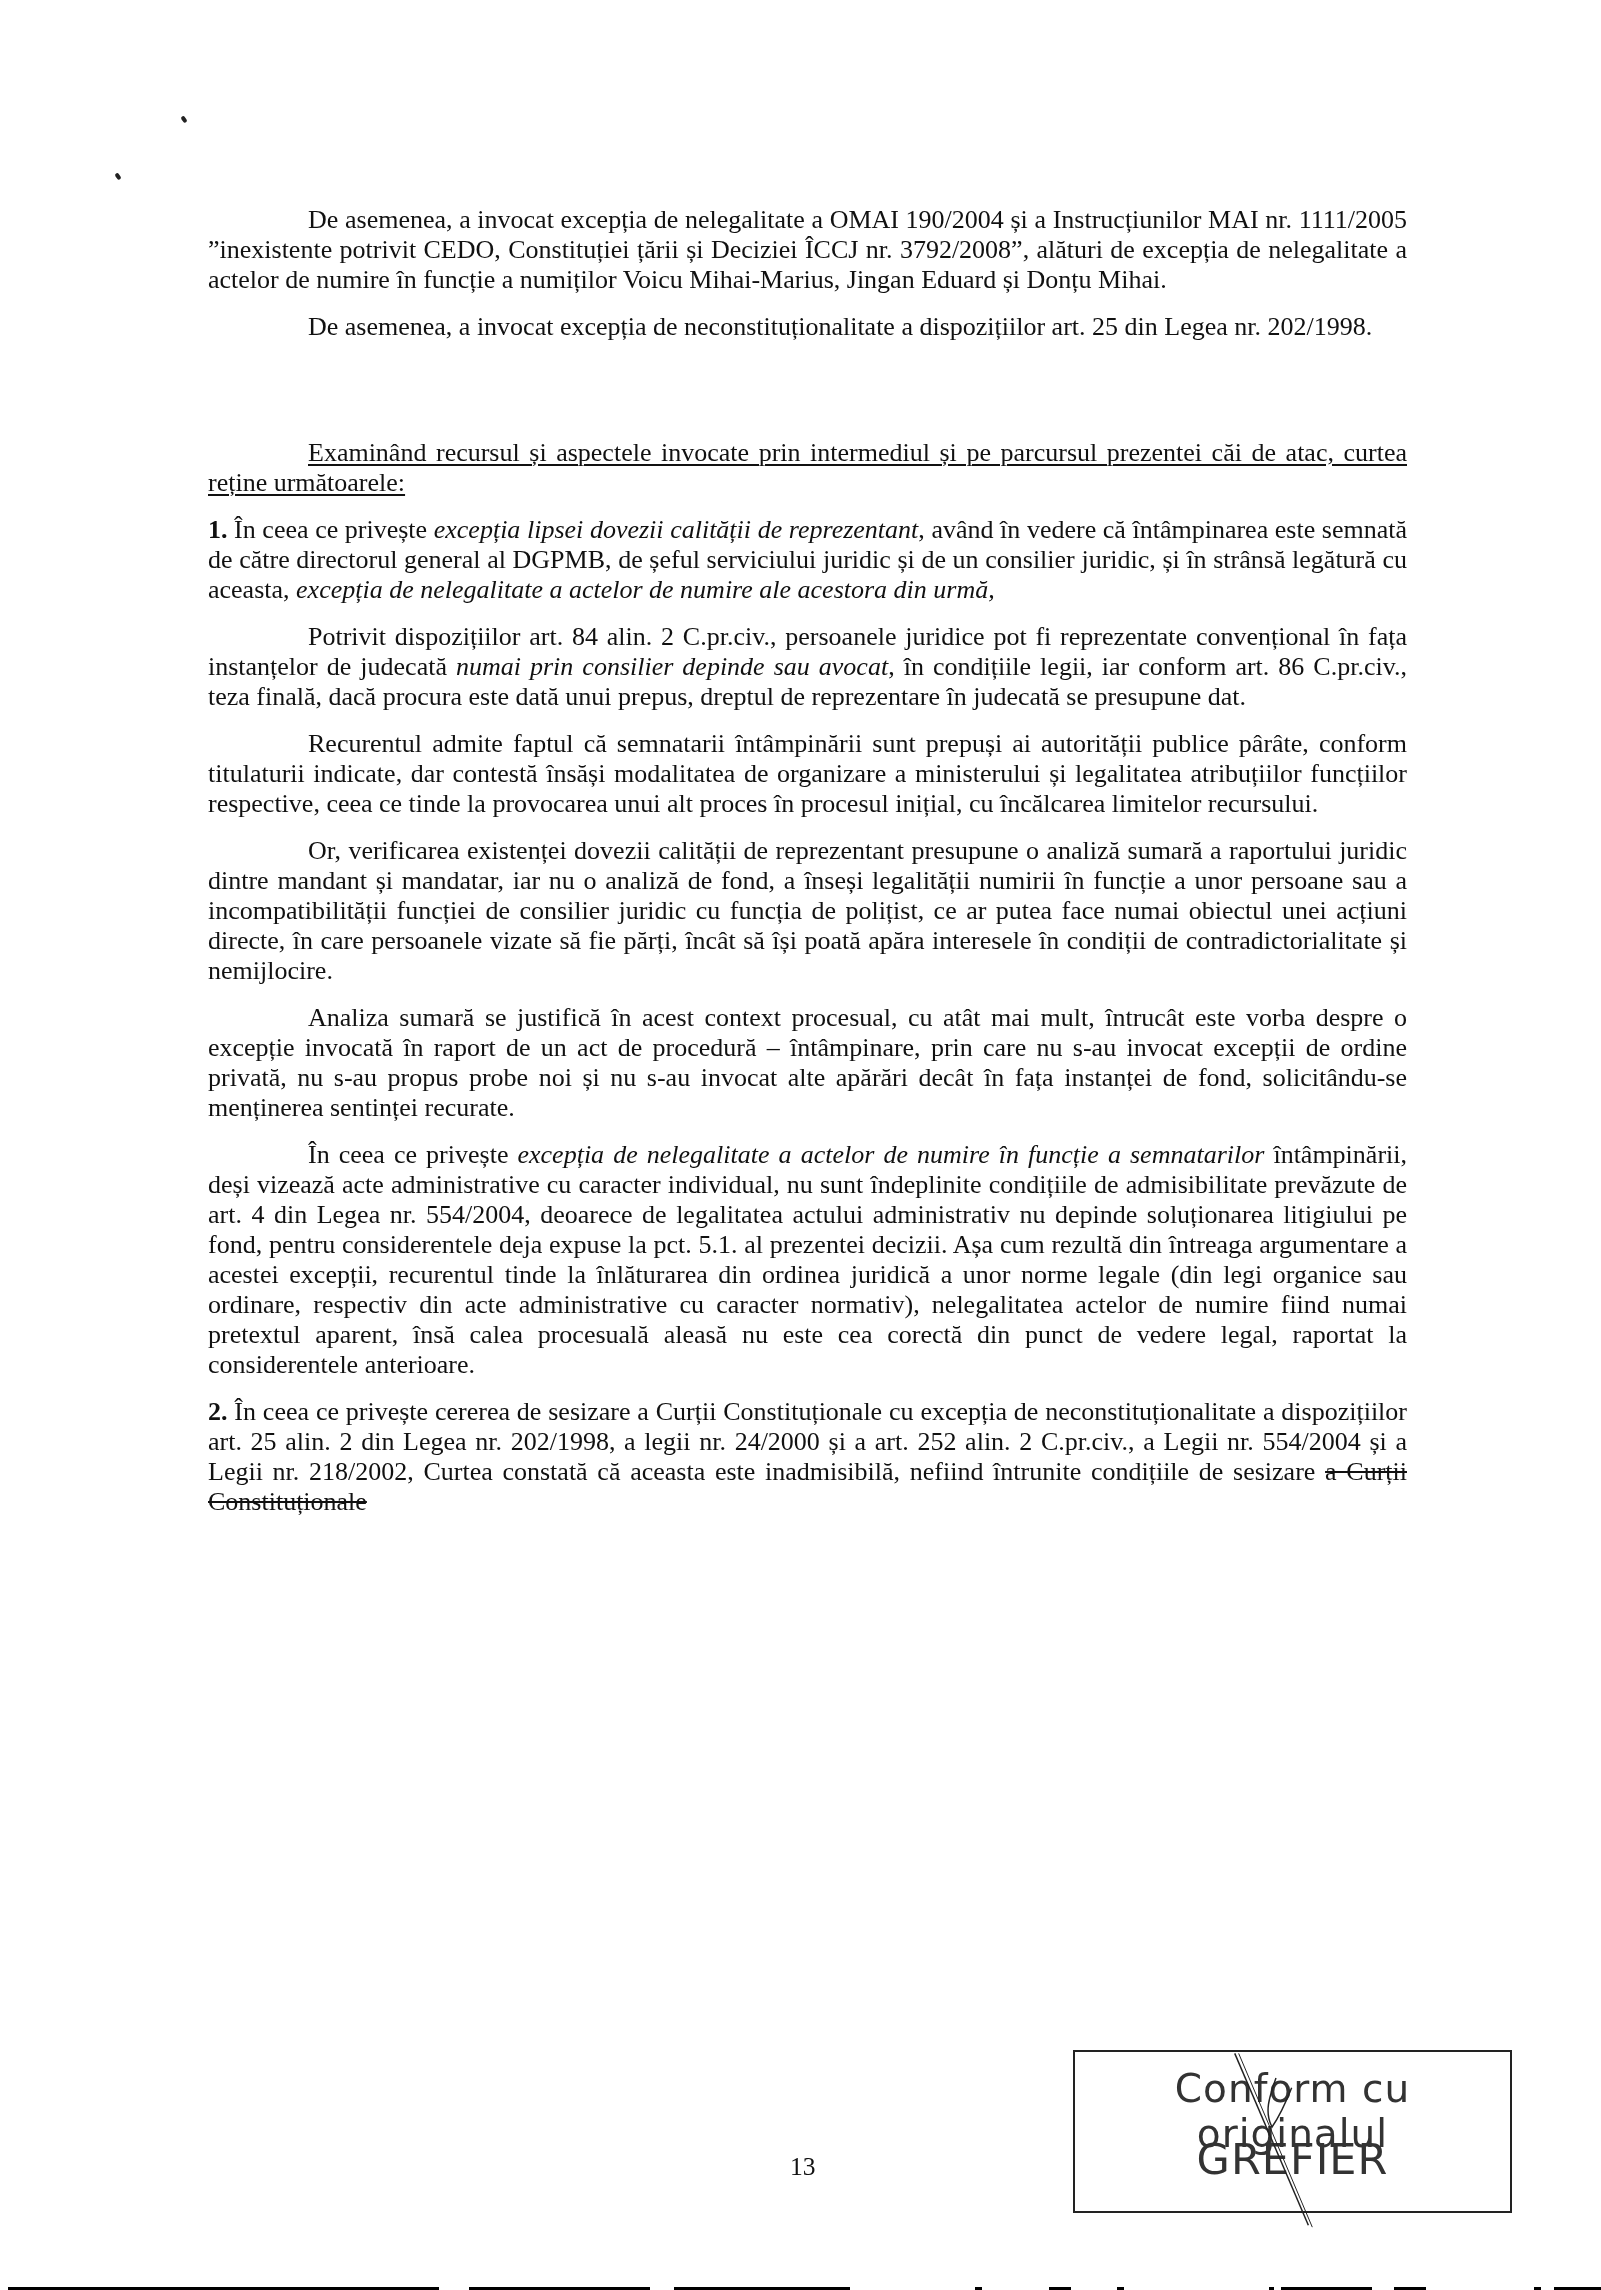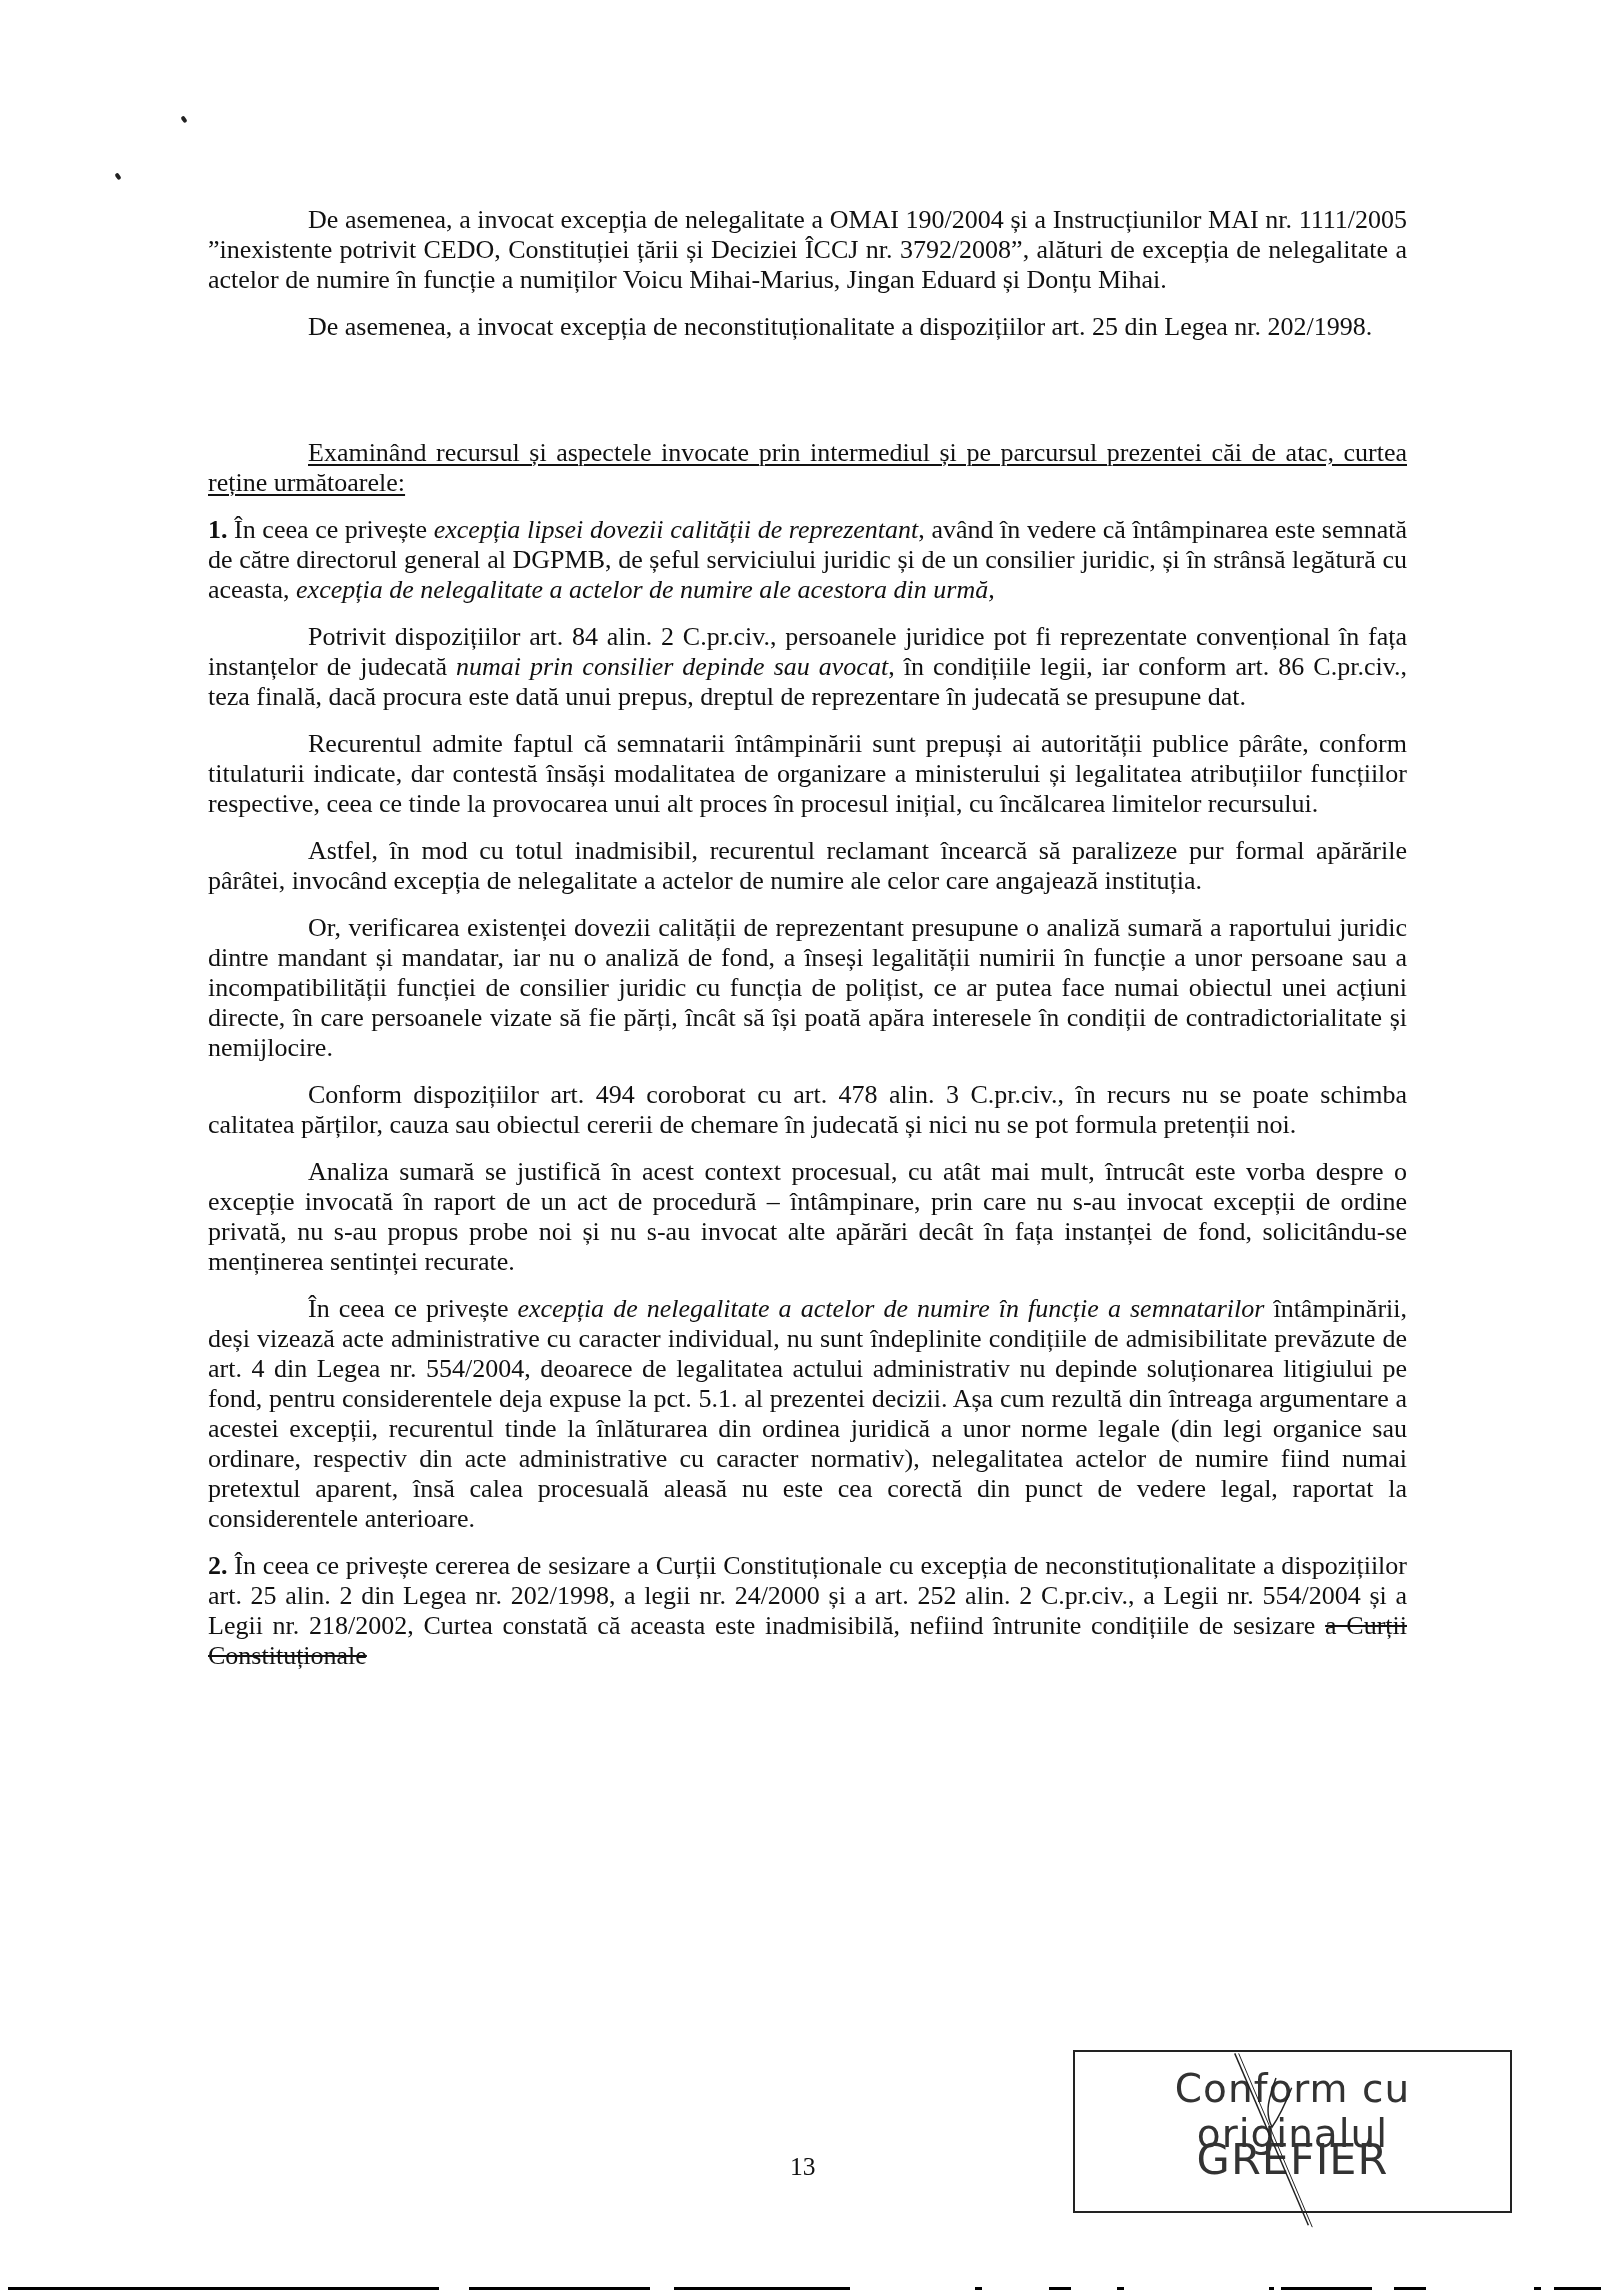--- a/index.html
+++ b/index.html
@@ -33,23 +33,21 @@
   <span class="speck" style="left:116px;top:173px;"></span>
 
   <div class="body-text" id="body-text">
       <p class="indent"><span>De asemenea, a invocat excepția de nelegalitate a OMAI 190/2004 și a Instrucțiunilor MAI nr. 1111/2005 ”inexistente potrivit CEDO, Constituției țării și Deciziei ÎCCJ nr. 3792/2008”, alături de excepția de nelegalitate a actelor de numire în funcție a numiților Voicu Mihai-Marius, Jingan Eduard și Donțu Mihai.</span></p>
       <p class="indent"><span>De asemenea, a invocat excepția de neconstituționalitate a dispozițiilor art. 25 din Legea nr. 202/1998.</span></p>
       <div class="gap"></div>
       <p class="indent heading"><span>Examinând recursul și aspectele invocate prin intermediul și pe parcursul prezentei căi de atac, curtea reține următoarele:</span></p>
       <p><b>1.</b><span> În ceea ce privește </span><i>excepția lipsei dovezii calității de reprezentant</i><span>, având în vedere că întâmpinarea este semnată de către directorul general al DGPMB, de șeful serviciului juridic și de un consilier juridic, și în strânsă legătură cu aceasta, </span><i>excepția de nelegalitate a actelor de numire ale acestora din urmă,</i></p>
       <p class="indent"><span>Potrivit dispozițiilor art. 84 alin. 2 C.pr.civ., persoanele juridice pot fi reprezentate convențional în fața instanțelor de judecată </span><i>numai prin consilier depinde sau avocat</i><span>, în condițiile legii, iar conform art. 86 C.pr.civ., teza finală, dacă procura este dată unui prepus, dreptul de reprezentare în judecată se presupune dat.</span></p>
       <p class="indent"><span>Recurentul admite faptul că semnatarii întâmpinării sunt prepuși ai autorității publice pârâte, conform titulaturii indicate, dar contestă însăși modalitatea de organizare a ministerului și legalitatea atribuțiilor funcțiilor respective, ceea ce tinde la provocarea unui alt proces în procesul inițial, cu încălcarea limitelor recursului.</span></p>
-      <p class="indent"><span>Astfel, în mod cu totul inadmisibil, recurentul reclamant încearcă să paralizeze pur formal apărările pârâtei, invocând excepția de nelegalitate a actelor de numire ale celor care angajează instituția.</span></p>
       <p class="indent"><span>Or, verificarea existenței dovezii calității de reprezentant presupune o analiză sumară a raportului juridic dintre mandant și mandatar, iar nu o analiză de fond, a înseși legalității numirii în funcție a unor persoane sau a incompatibilității funcției de consilier juridic cu funcția de polițist, ce ar putea face numai obiectul unei acțiuni directe, în care persoanele vizate să fie părți, încât să își poată apăra interesele în condiții de contradictorialitate și nemijlocire.</span></p>
-      <p class="indent"><span>Conform dispozițiilor art. 494 coroborat cu art. 478 alin. 3 C.pr.civ., în recurs nu se poate schimba calitatea părților, cauza sau obiectul cererii de chemare în judecată și nici nu se pot formula pretenții noi.</span></p>
       <p class="indent"><span>Analiza sumară se justifică în acest context procesual, cu atât mai mult, întrucât este vorba despre o excepție invocată în raport de un act de procedură – întâmpinare, prin care nu s-au invocat excepții de ordine privată, nu s-au propus probe noi și nu s-au invocat alte apărări decât în fața instanței de fond, solicitându-se menținerea sentinței recurate.</span></p>
       <p class="indent"><span>În ceea ce privește </span><i>excepția de nelegalitate a actelor de numire în funcție a semnatarilor</i><span> întâmpinării, deși vizează acte administrative cu caracter individual, nu sunt îndeplinite condițiile de admisibilitate prevăzute de art. 4 din Legea nr. 554/2004, deoarece de legalitatea actului administrativ nu depinde soluționarea litigiului pe fond, pentru considerentele deja expuse la pct. 5.1. al prezentei decizii. Așa cum rezultă din întreaga argumentare a acestei excepții, recurentul tinde la înlăturarea din ordinea juridică a unor norme legale (din legi organice sau ordinare, respectiv din acte administrative cu caracter normativ), nelegalitatea actelor de numire fiind numai pretextul aparent, însă calea procesuală aleasă nu este cea corectă din punct de vedere legal, raportat la considerentele anterioare.</span></p>
       <p><b>2.</b><span> În ceea ce privește cererea de sesizare a Curții Constituționale cu excepția de neconstituționalitate a dispozițiilor art. 25 alin. 2 din Legea nr. 202/1998, a legii nr. 24/2000 și a art. 252 alin. 2 C.pr.civ., a Legii nr. 554/2004 și a Legii nr. 218/2002, Curtea constată că aceasta este inadmisibilă, nefiind întrunite condițiile de sesizare </span><span class="strike">a Curții Constituționale</span></p>
     </div>
 
   <div class="stamp">
     <div class="stamp-line1">Conform cu originalul</div>
     <div class="stamp-line2">GREFIER</div>
   </div>
 

